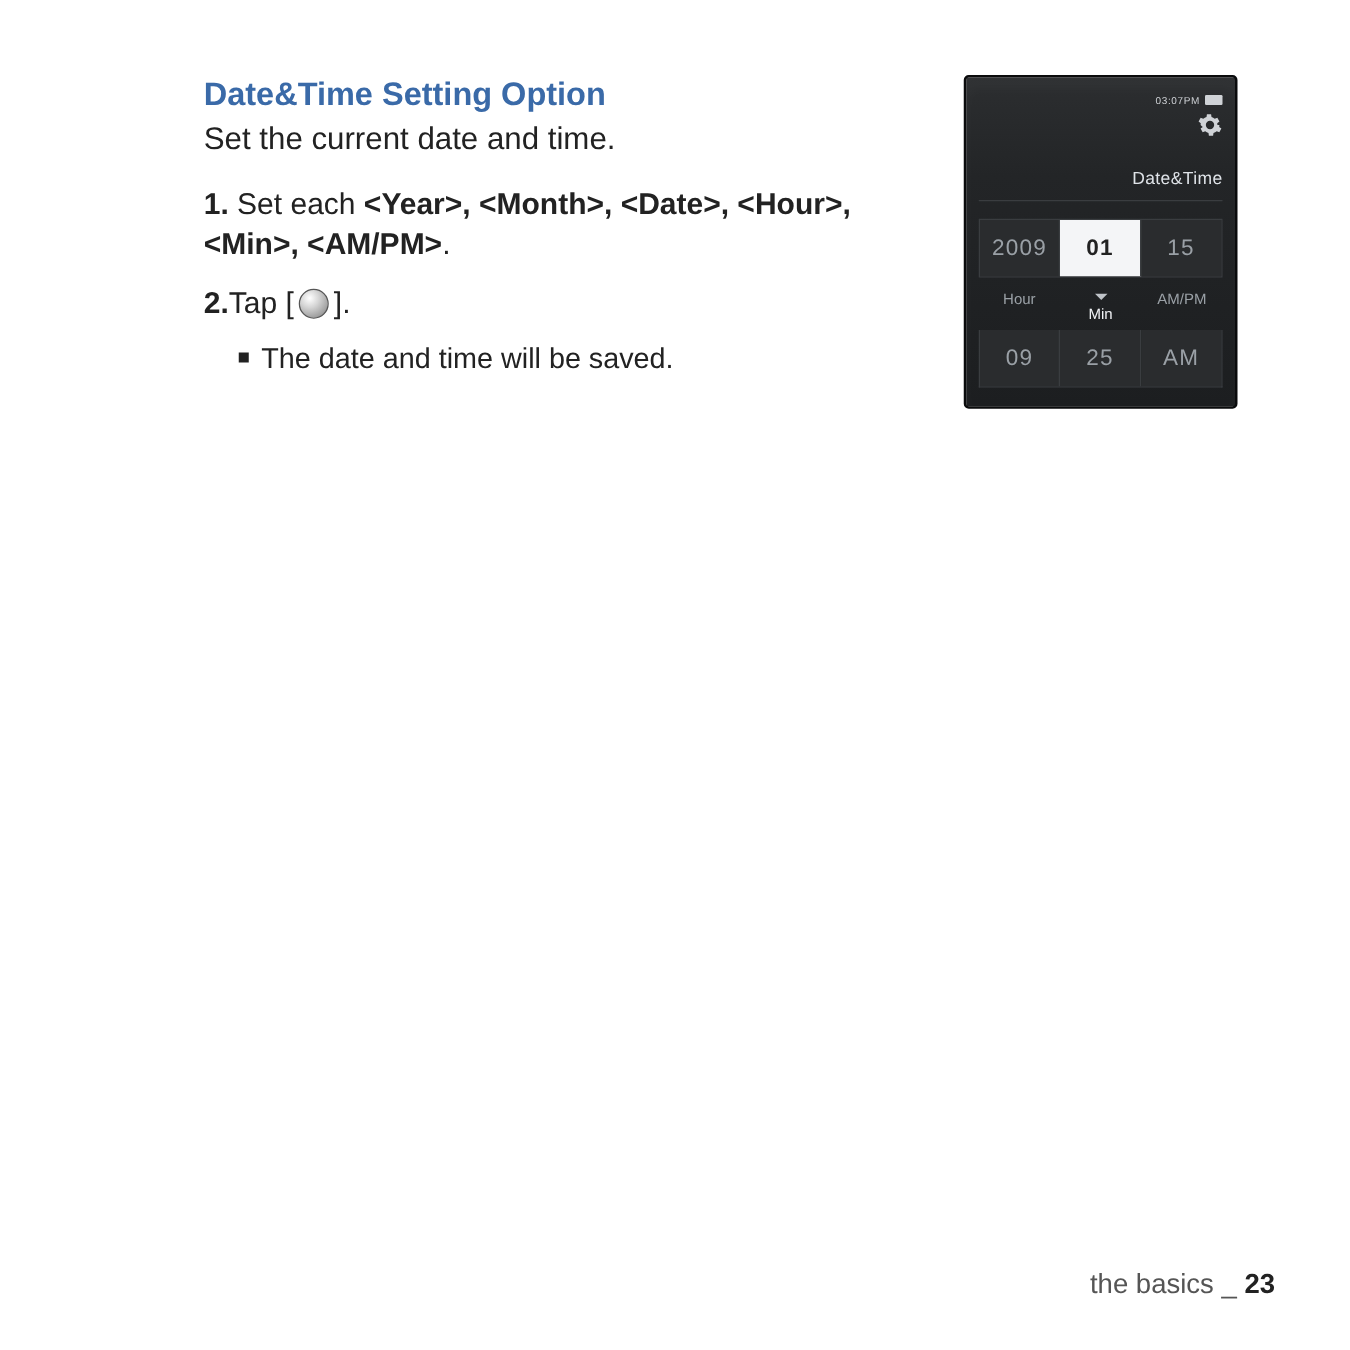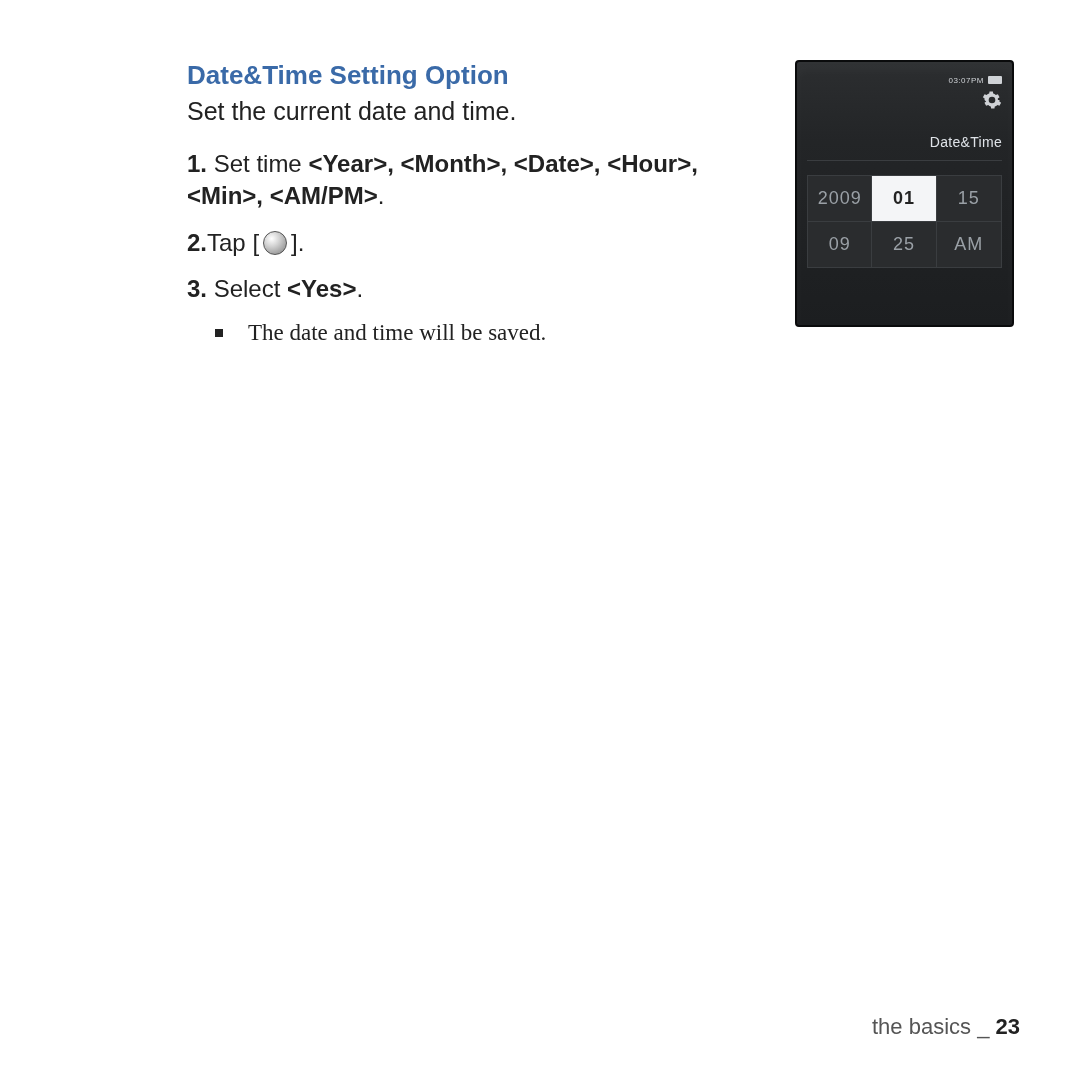--- a/index.html
+++ b/index.html
@@ -28,21 +28,20 @@
   }
   .content-wrap {
     display: flex;
     align-items: flex-start;
     gap: 28px;
     padding-left: 115px;
   }
   .text-col {
     flex: 1;
     max-width: 580px;
-    margin-left: 24px;
   }
   .section-heading {
     color: #3a6aa8;
     font-size: 26px;
     font-weight: bold;
     margin-bottom: 6px;
   }
   .section-sub {
     color: #222;
     font-size: 25px;
@@ -67,24 +66,23 @@
     height: 24px;
     border-radius: 50%;
     background: radial-gradient(circle at 35% 30%, #ffffff 0%, #d5d5d5 35%, #8a8a8a 90%);
     border: 1.5px solid #555;
     margin: 0 4px;
     vertical-align: middle;
   }
   .note-row {
     display:flex;
     align-items:flex-start;
-    gap:25px;
+    gap:10px;
     margin-top: 4px;
     margin-left: 28px;
-    font-family: Liberation Serif, serif;
   }
   .note-bullet {
     width:8px; height:8px; background:#222; margin-top:9px; flex:0 0 auto;
   }
   .note-text {
     font-size: 23px; color:#222;
   }
   
   .device {
     width: 219px;
@@ -200,35 +198,32 @@
 <div class="page">
 
 
   <div class="content-wrap">
 
     <div class="text-col">
       <div class="section-heading">Date&amp;Time Setting Option</div>
       <div class="section-sub">Set the current date and time.</div>
 
       <div class="step">
-        <span class="num">1.</span><span> Set time </span><span class="bold">&lt;Year&gt;, &lt;Month&gt;, &lt;Date&gt;, &lt;Hour&gt;, &lt;Min&gt;, &lt;AM/PM&gt;</span><span>.</span>
+        <span class="num">1.</span><span> Set each </span><span class="bold">&lt;Year&gt;, &lt;Month&gt;, &lt;Date&gt;, &lt;Hour&gt;, &lt;Min&gt;, &lt;AM/PM&gt;</span><span>.</span>
       </div>
 
       <div class="step">
         <span class="step-line">
           <span class="num">2.</span>
             <span> Tap [</span>
           <span class="ok-btn"></span>
           <span>].</span>
         </span>
       </div>
 
-      <div class="step">
-        <span class="num">3.</span><span> Select </span><span class="bold">&lt;Yes&gt;</span><span>.</span>
-      </div>
 
       <div class="note-row">
         <div class="note-bullet"></div>
         <div class="note-text">The date and time will be saved.</div>
       </div>
     </div>
 
     <div class="device">
       <div class="dev-status">
         <span>03:07PM</span>
@@ -245,20 +240,40 @@
 
       <div class="grid">
         <div class="grid-values">
           <div class="cell">2009</div>
           <div class="cell sel">01</div>
           <div class="cell">15</div>
         </div>
       </div>
 
       <div class="grid grid2">
+        <div class="grid-labels">
+          <div class="lbl">
+              <span class="label-inner">
+                <span>Hour</span>
+              </span>
+            </div>
+          <div class="lbl active" style="font-weight:normal;">
+              <span class="label-inner">
+                <span class="arrow-wrap">
+                  <span class="arrow-down"></span>
+                </span>
+                <span>Min</span>
+              </span>
+            </div>
+          <div class="lbl">
+              <span class="label-inner">
+                <span>AM/PM</span>
+              </span>
+            </div>
+        </div>
         <div class="grid-values">
           <div class="cell">09</div>
           <div class="cell">25</div>
           <div class="cell">AM</div>
         </div>
       </div>
     </div>
 
   </div>
 

